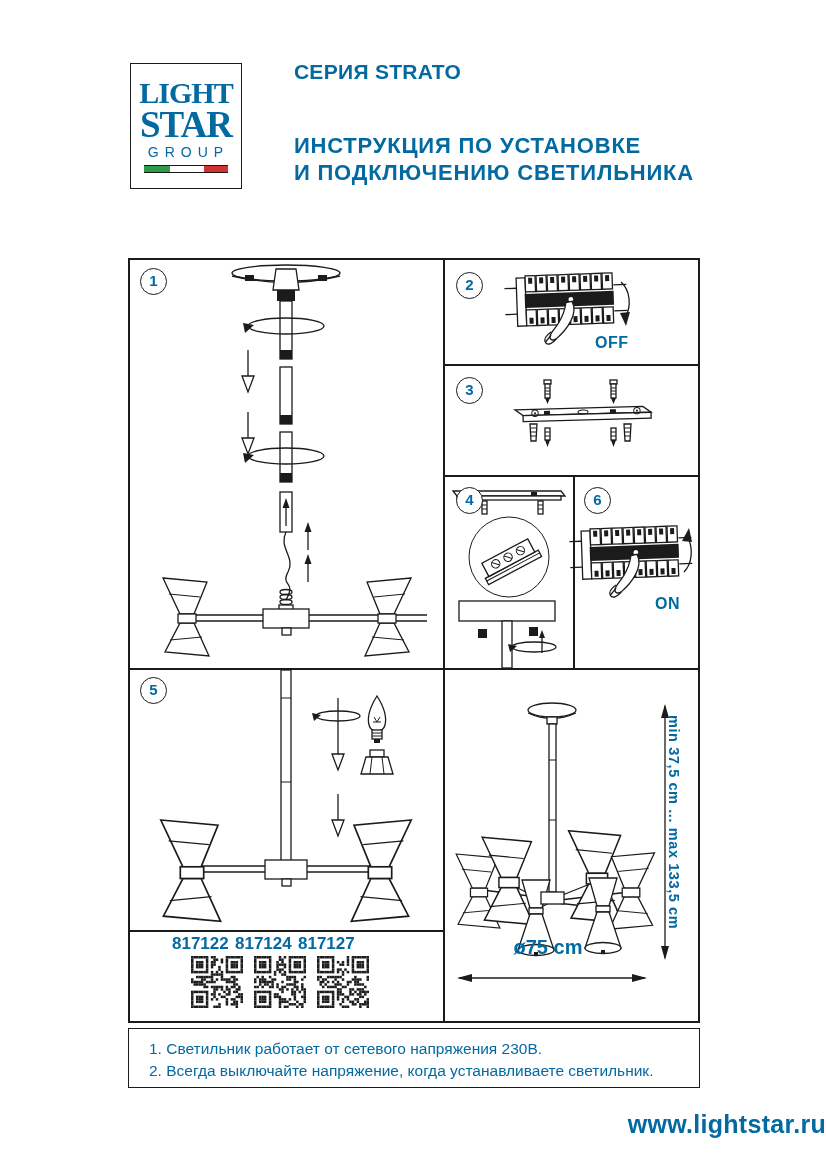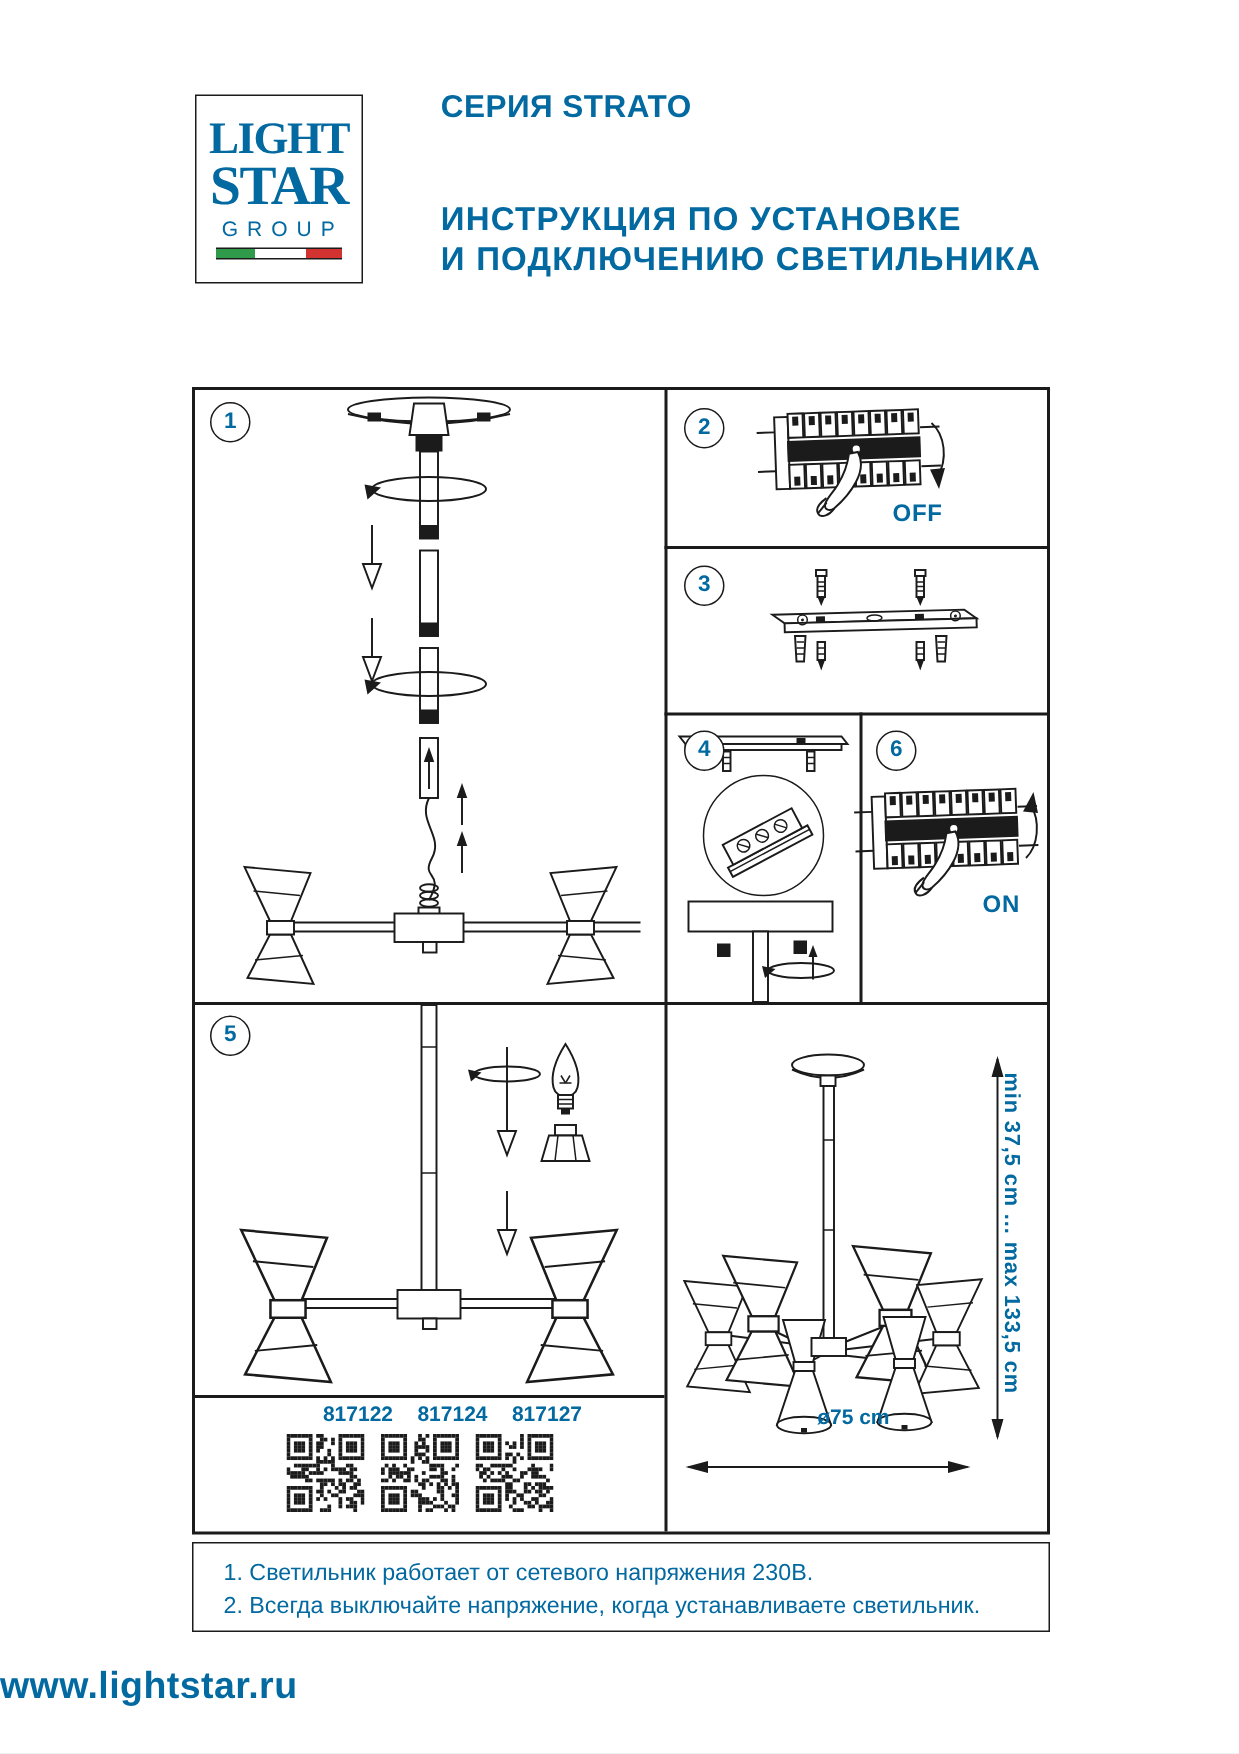--- a/index.html
+++ b/index.html
@@ -23,28 +23,28 @@
   .grid{position:absolute;left:128px;top:258px;width:572px;height:765px;
         border:2px solid #1b1b1b;box-sizing:border-box;background:#fff;}
   .div{position:absolute;background:#1b1b1b;}
   .panel{position:absolute;}
   .badge{position:absolute;width:27px;height:27px;border:1.6px solid #1b1b1b;border-radius:50%;
          box-sizing:border-box;text-align:center;font-size:15px;font-weight:bold;line-height:24px;
          background:#fff;z-index:5;}
   .sw-label{position:absolute;font-size:16px;font-weight:600;letter-spacing:0.5px;}
   .dim-v{position:absolute;writing-mode:vertical-rl;font-size:14.5px;font-weight:bold;
          letter-spacing:0.6px;white-space:nowrap;}
-  .dim-h{position:absolute;font-size:14px;font-weight:bold;text-align:right;}
-  .qr-label{position:absolute;font-size:14px;font-weight:bold;width:90px;text-align:right;top:2px;}
+  .dim-h{position:absolute;font-size:20px;font-weight:bold;text-align:center;}
+  .qr-label{position:absolute;font-size:17px;font-weight:bold;width:90px;text-align:left;top:2px;}
   .qr-svg{position:absolute;top:24px;}
   
   .notes{position:absolute;left:128px;top:1028px;width:572px;height:60px;
          border:1.6px solid #1b1b1b;box-sizing:border-box;padding:9px 17px 0 20px;
          font-size:15.5px;line-height:22px;background:#fff;}
-  .footer{position:absolute;left:0;top:1110px;width:100%;text-align:left;
+  .footer{position:absolute;left:0;top:1110px;width:100%;text-align:right;
           font-size:25px;font-weight:bold;letter-spacing:0.3px;}
   
   svg.dwg{position:absolute;overflow:visible;}
   .f{fill:#ffffff;stroke:#1b1b1b;stroke-width:1.3;}
   .k{fill:#1b1b1b;stroke:none;}
   .n{fill:none;stroke:#1b1b1b;stroke-width:1.3;}
   .thin{stroke-width:1;}
   .dash{stroke-dasharray:8 3 2 3;stroke-width:1;}
 </style>
 </head>

